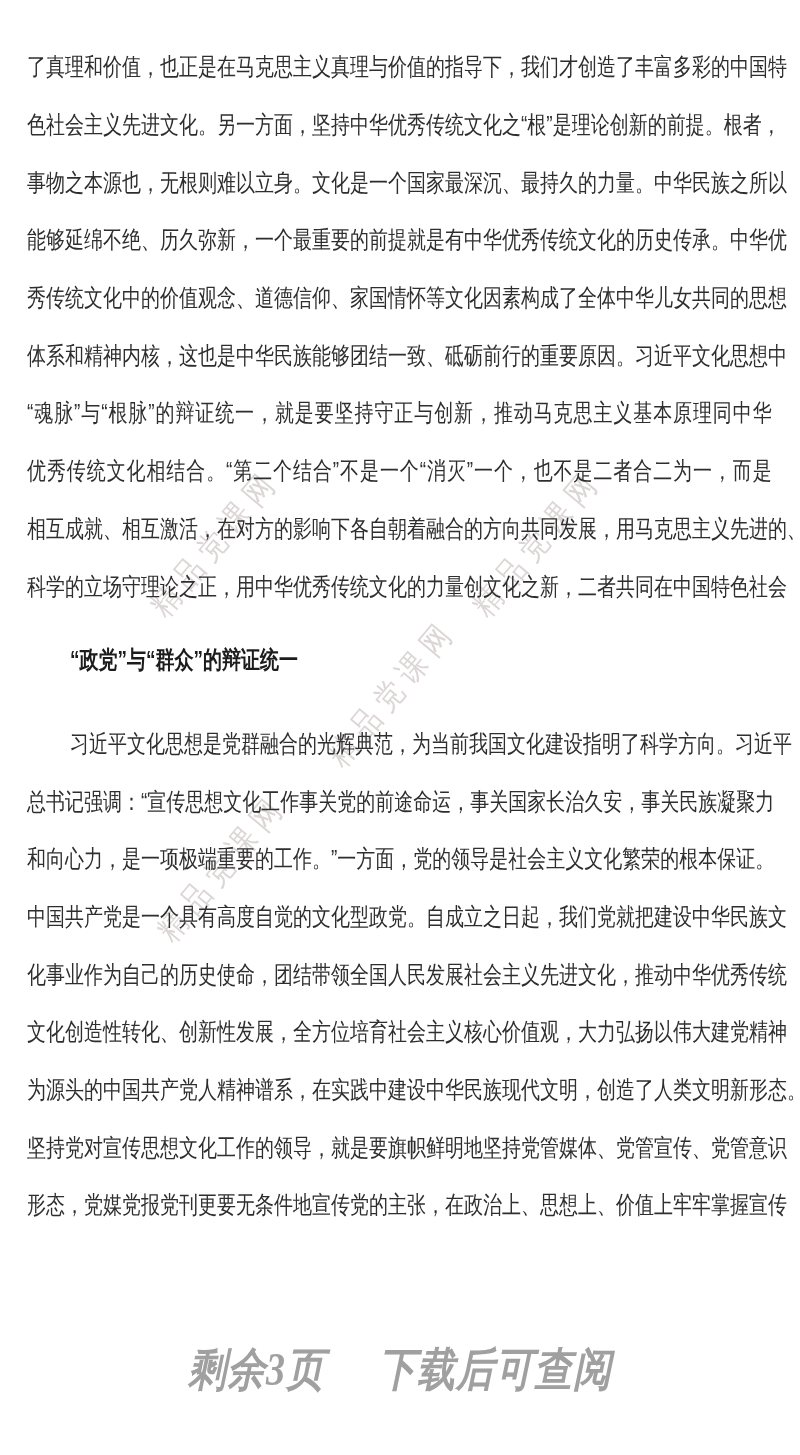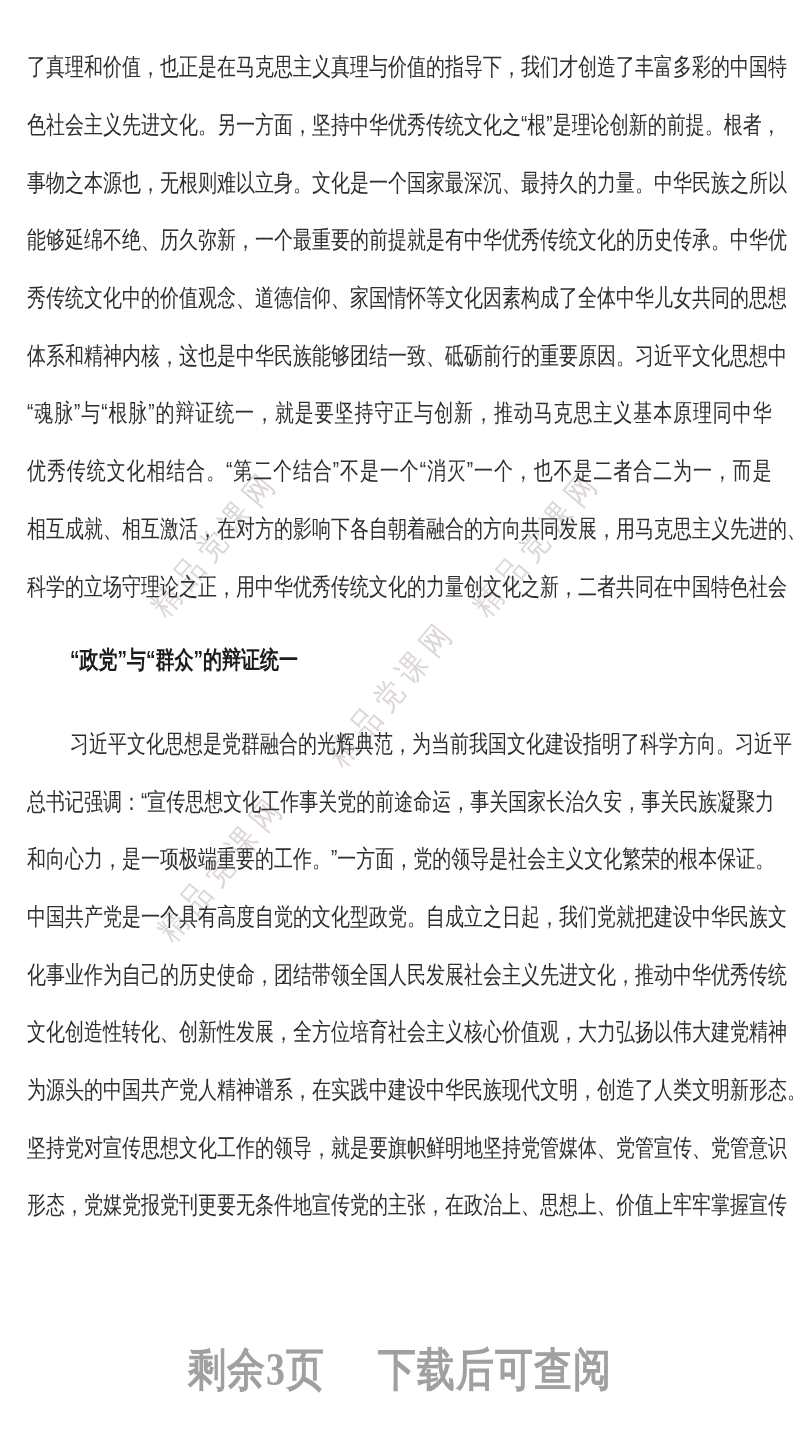--- a/index.html
+++ b/index.html
@@ -884,17 +884,17 @@
           <span class="ch">牢</span>
           <span class="ch">牢</span>
           <span class="ch">掌</span>
           <span class="ch">握</span>
           <span class="ch">宣</span>
           <span class="ch">传</span>
         </div>
       </div>
   </div>
 
-  <div class="footer" style="color: rgb(160, 160, 160);">
+  <div class="footer" style="color: rgb(160, 160, 160); font-style: italic;">
     <span>剩余3页</span>
     <span>下载后可查阅</span>
   </div>
 </div>
 
 </body></html>

